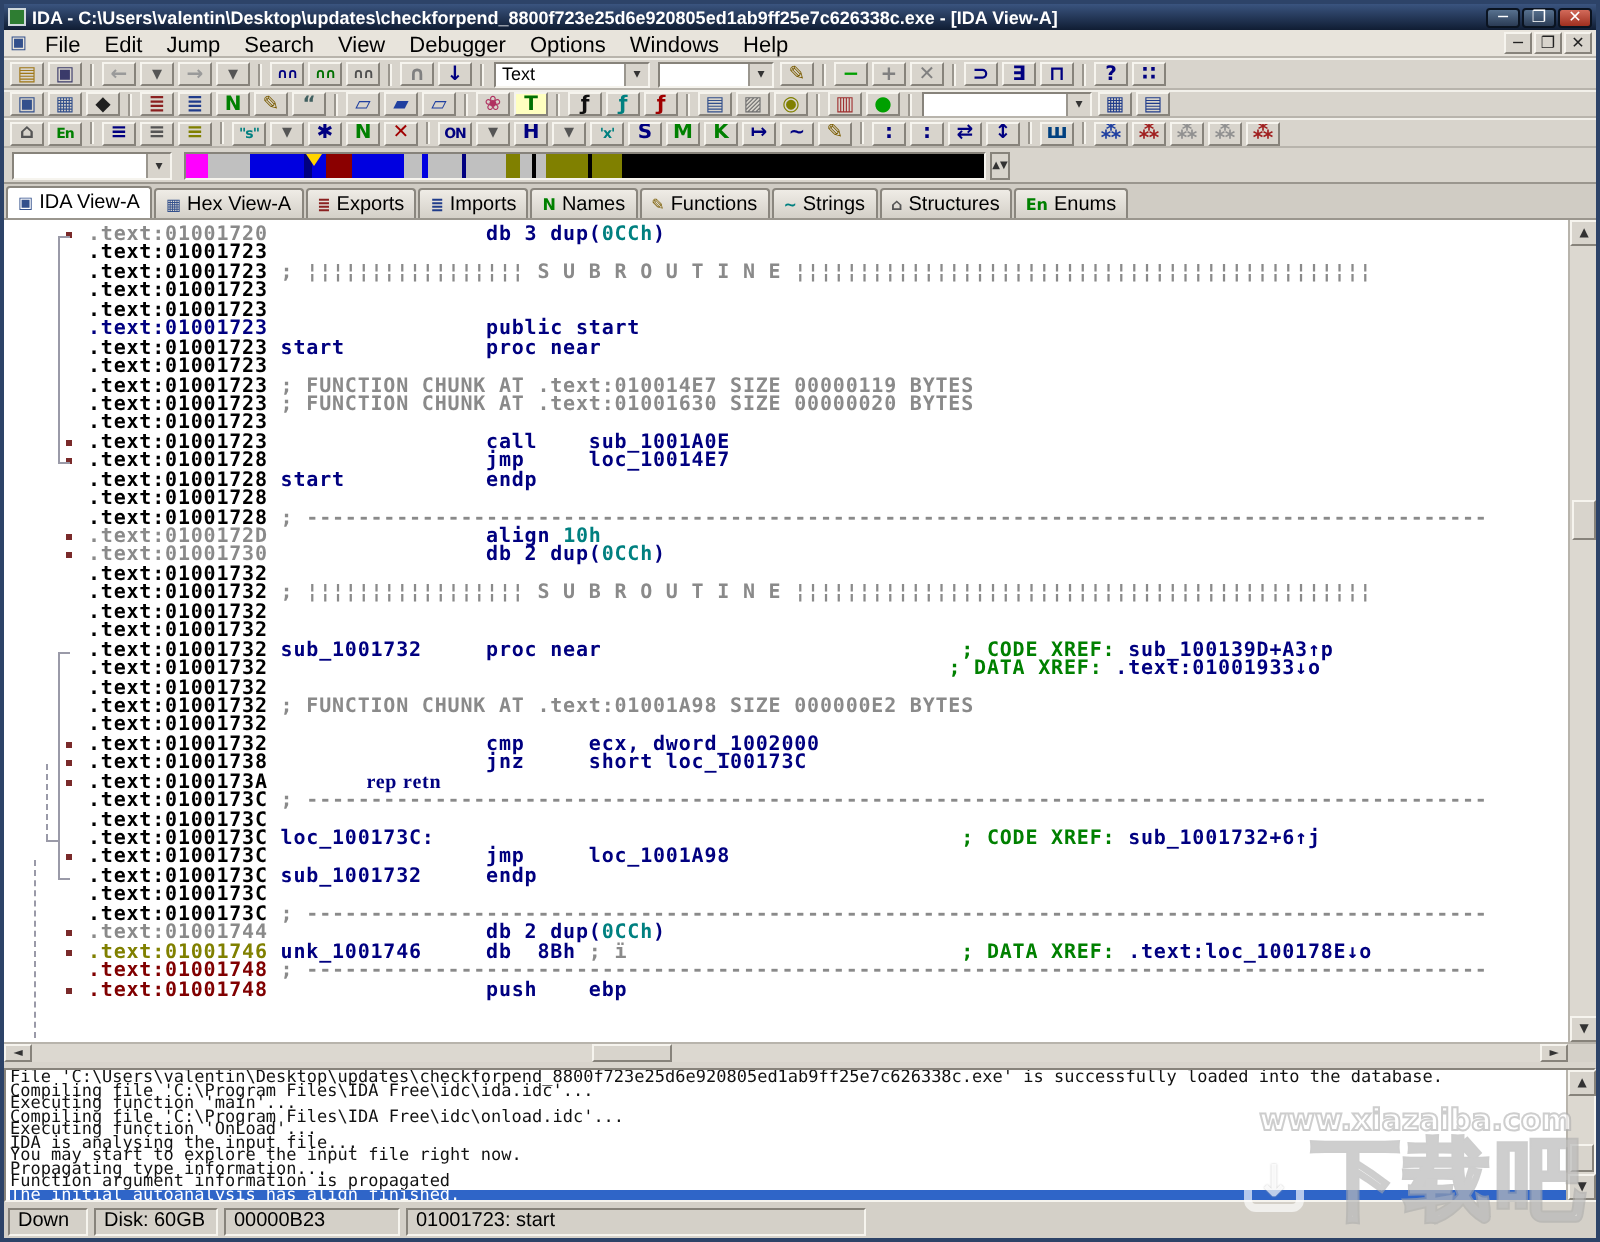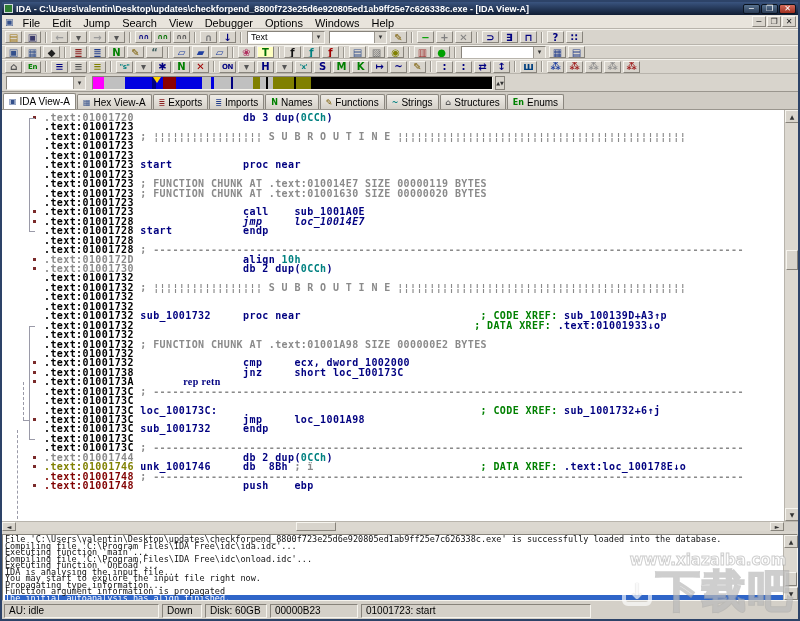--- a/index.html
+++ b/index.html
@@ -300,27 +300,28 @@
       </div>
     </div>
 
   <div id="disasm-area">
     <div id="disasm">
         <div class="dline"><span class="dot"></span><span style="color: rgb(138, 138, 138);">.text:01001720</span><span style="color: rgb(0, 0, 128);">                 db 3 dup(</span><span style="color: rgb(0, 128, 128);">0CCh</span><span style="color: rgb(0, 0, 128);">)</span></div>
         <div class="dline"><span style="color: rgb(0, 0, 0);">.text:01001723</span></div>
         <div class="dline"><span style="color: rgb(0, 0, 0);">.text:01001723</span><span style="color: rgb(138, 138, 138);"> ; ¦¦¦¦¦¦¦¦¦¦¦¦¦¦¦¦¦ S U B R O U T I N E ¦¦¦¦¦¦¦¦¦¦¦¦¦¦¦¦¦¦¦¦¦¦¦¦¦¦¦¦¦¦¦¦¦¦¦¦¦¦¦¦¦¦¦¦¦</span></div>
         <div class="dline"><span style="color: rgb(0, 0, 0);">.text:01001723</span></div>
         <div class="dline"><span style="color: rgb(0, 0, 0);">.text:01001723</span></div>
+        <div class="dline"><span style="color: rgb(0, 0, 128);">.text:01001723</span><span style="color: rgb(0, 0, 128);">                 public start</span></div>
         <div class="dline"><span style="color: rgb(0, 0, 0);">.text:01001723</span><span style="color: rgb(0, 0, 128);"> start           proc near</span></div>
         <div class="dline"><span style="color: rgb(0, 0, 0);">.text:01001723</span></div>
         <div class="dline"><span style="color: rgb(0, 0, 0);">.text:01001723</span><span style="color: rgb(138, 138, 138);"> ; FUNCTION CHUNK AT .text:010014E7 SIZE 00000119 BYTES</span></div>
         <div class="dline"><span style="color: rgb(0, 0, 0);">.text:01001723</span><span style="color: rgb(138, 138, 138);"> ; FUNCTION CHUNK AT .text:01001630 SIZE 00000020 BYTES</span></div>
         <div class="dline"><span style="color: rgb(0, 0, 0);">.text:01001723</span></div>
         <div class="dline"><span class="dot"></span><span style="color: rgb(0, 0, 0);">.text:01001723</span><span style="color: rgb(0, 0, 128);">                 call    sub_1001A0E</span></div>
-        <div class="dline"><span class="dot"></span><span style="color: rgb(0, 0, 0);">.text:01001728</span><span style="color: rgb(0, 0, 128); font-style: italic;">                 jmp     loc_10014E7</span></div>
+        <div class="dline"><span class="dot"></span><span style="color: rgb(0, 0, 0);">.text:01001728</span><span style="color: rgb(0, 0, 128);">                 jmp     loc_10014E7</span></div>
         <div class="dline"><span style="color: rgb(0, 0, 0);">.text:01001728</span><span style="color: rgb(0, 0, 128);"> start           endp</span></div>
         <div class="dline"><span style="color: rgb(0, 0, 0);">.text:01001728</span></div>
         <div class="dline"><span style="color: rgb(0, 0, 0);">.text:01001728</span><span style="color: rgb(138, 138, 138);"> ; --------------------------------------------------------------------------------------------</span></div>
         <div class="dline"><span class="dot"></span><span style="color: rgb(138, 138, 138);">.text:0100172D</span><span style="color: rgb(0, 0, 128);">                 align </span><span style="color: rgb(0, 128, 128);">10h</span></div>
         <div class="dline"><span class="dot"></span><span style="color: rgb(138, 138, 138);">.text:01001730</span><span style="color: rgb(0, 0, 128);">                 db 2 dup(</span><span style="color: rgb(0, 128, 128);">0CCh</span><span style="color: rgb(0, 0, 128);">)</span></div>
         <div class="dline"><span style="color: rgb(0, 0, 0);">.text:01001732</span></div>
         <div class="dline"><span style="color: rgb(0, 0, 0);">.text:01001732</span><span style="color: rgb(138, 138, 138);"> ; ¦¦¦¦¦¦¦¦¦¦¦¦¦¦¦¦¦ S U B R O U T I N E ¦¦¦¦¦¦¦¦¦¦¦¦¦¦¦¦¦¦¦¦¦¦¦¦¦¦¦¦¦¦¦¦¦¦¦¦¦¦¦¦¦¦¦¦¦</span></div>
         <div class="dline"><span style="color: rgb(0, 0, 0);">.text:01001732</span></div>
         <div class="dline"><span style="color: rgb(0, 0, 0);">.text:01001732</span></div>
         <div class="dline"><span style="color: rgb(0, 0, 0);">.text:01001732</span><span style="color: rgb(0, 0, 128);"> sub_1001732     proc near                            </span><span style="color: rgb(0, 128, 0);">; CODE XREF: </span><span style="color: rgb(0, 0, 128);">sub_100139D+A3↑p</span></div>
@@ -384,21 +385,20 @@
         <div class="msg-line sel">The initial autoanalysis has align finished.</div>
       </div>
     <div class="vscroll">
       <div class="sb-btn">▲</div>
       <div class="sb-thumb" style="bottom:14px;height:14px;"></div>
       <div class="sb-btn bottom">▼</div>
     </div>
   </div>
 
   <div id="statusbar">
-      <div class="sb-cell" style="width: 155px;">AU: idle</div>
       <div class="sb-cell" style="width: 40px;">Down</div>
       <div class="sb-cell" style="width: 62px;">Disk: 60GB</div>
       <div class="sb-cell" style="width: 88px;">00000B23</div>
       <div class="sb-cell" style="width: 230px;">01001723: start</div>
     </div>
 
   <div id="watermark">
     <div id="wm-small">www.xiazaiba.com</div>
     <div id="wm-row">
       <span id="wm-logo">↓</span>

